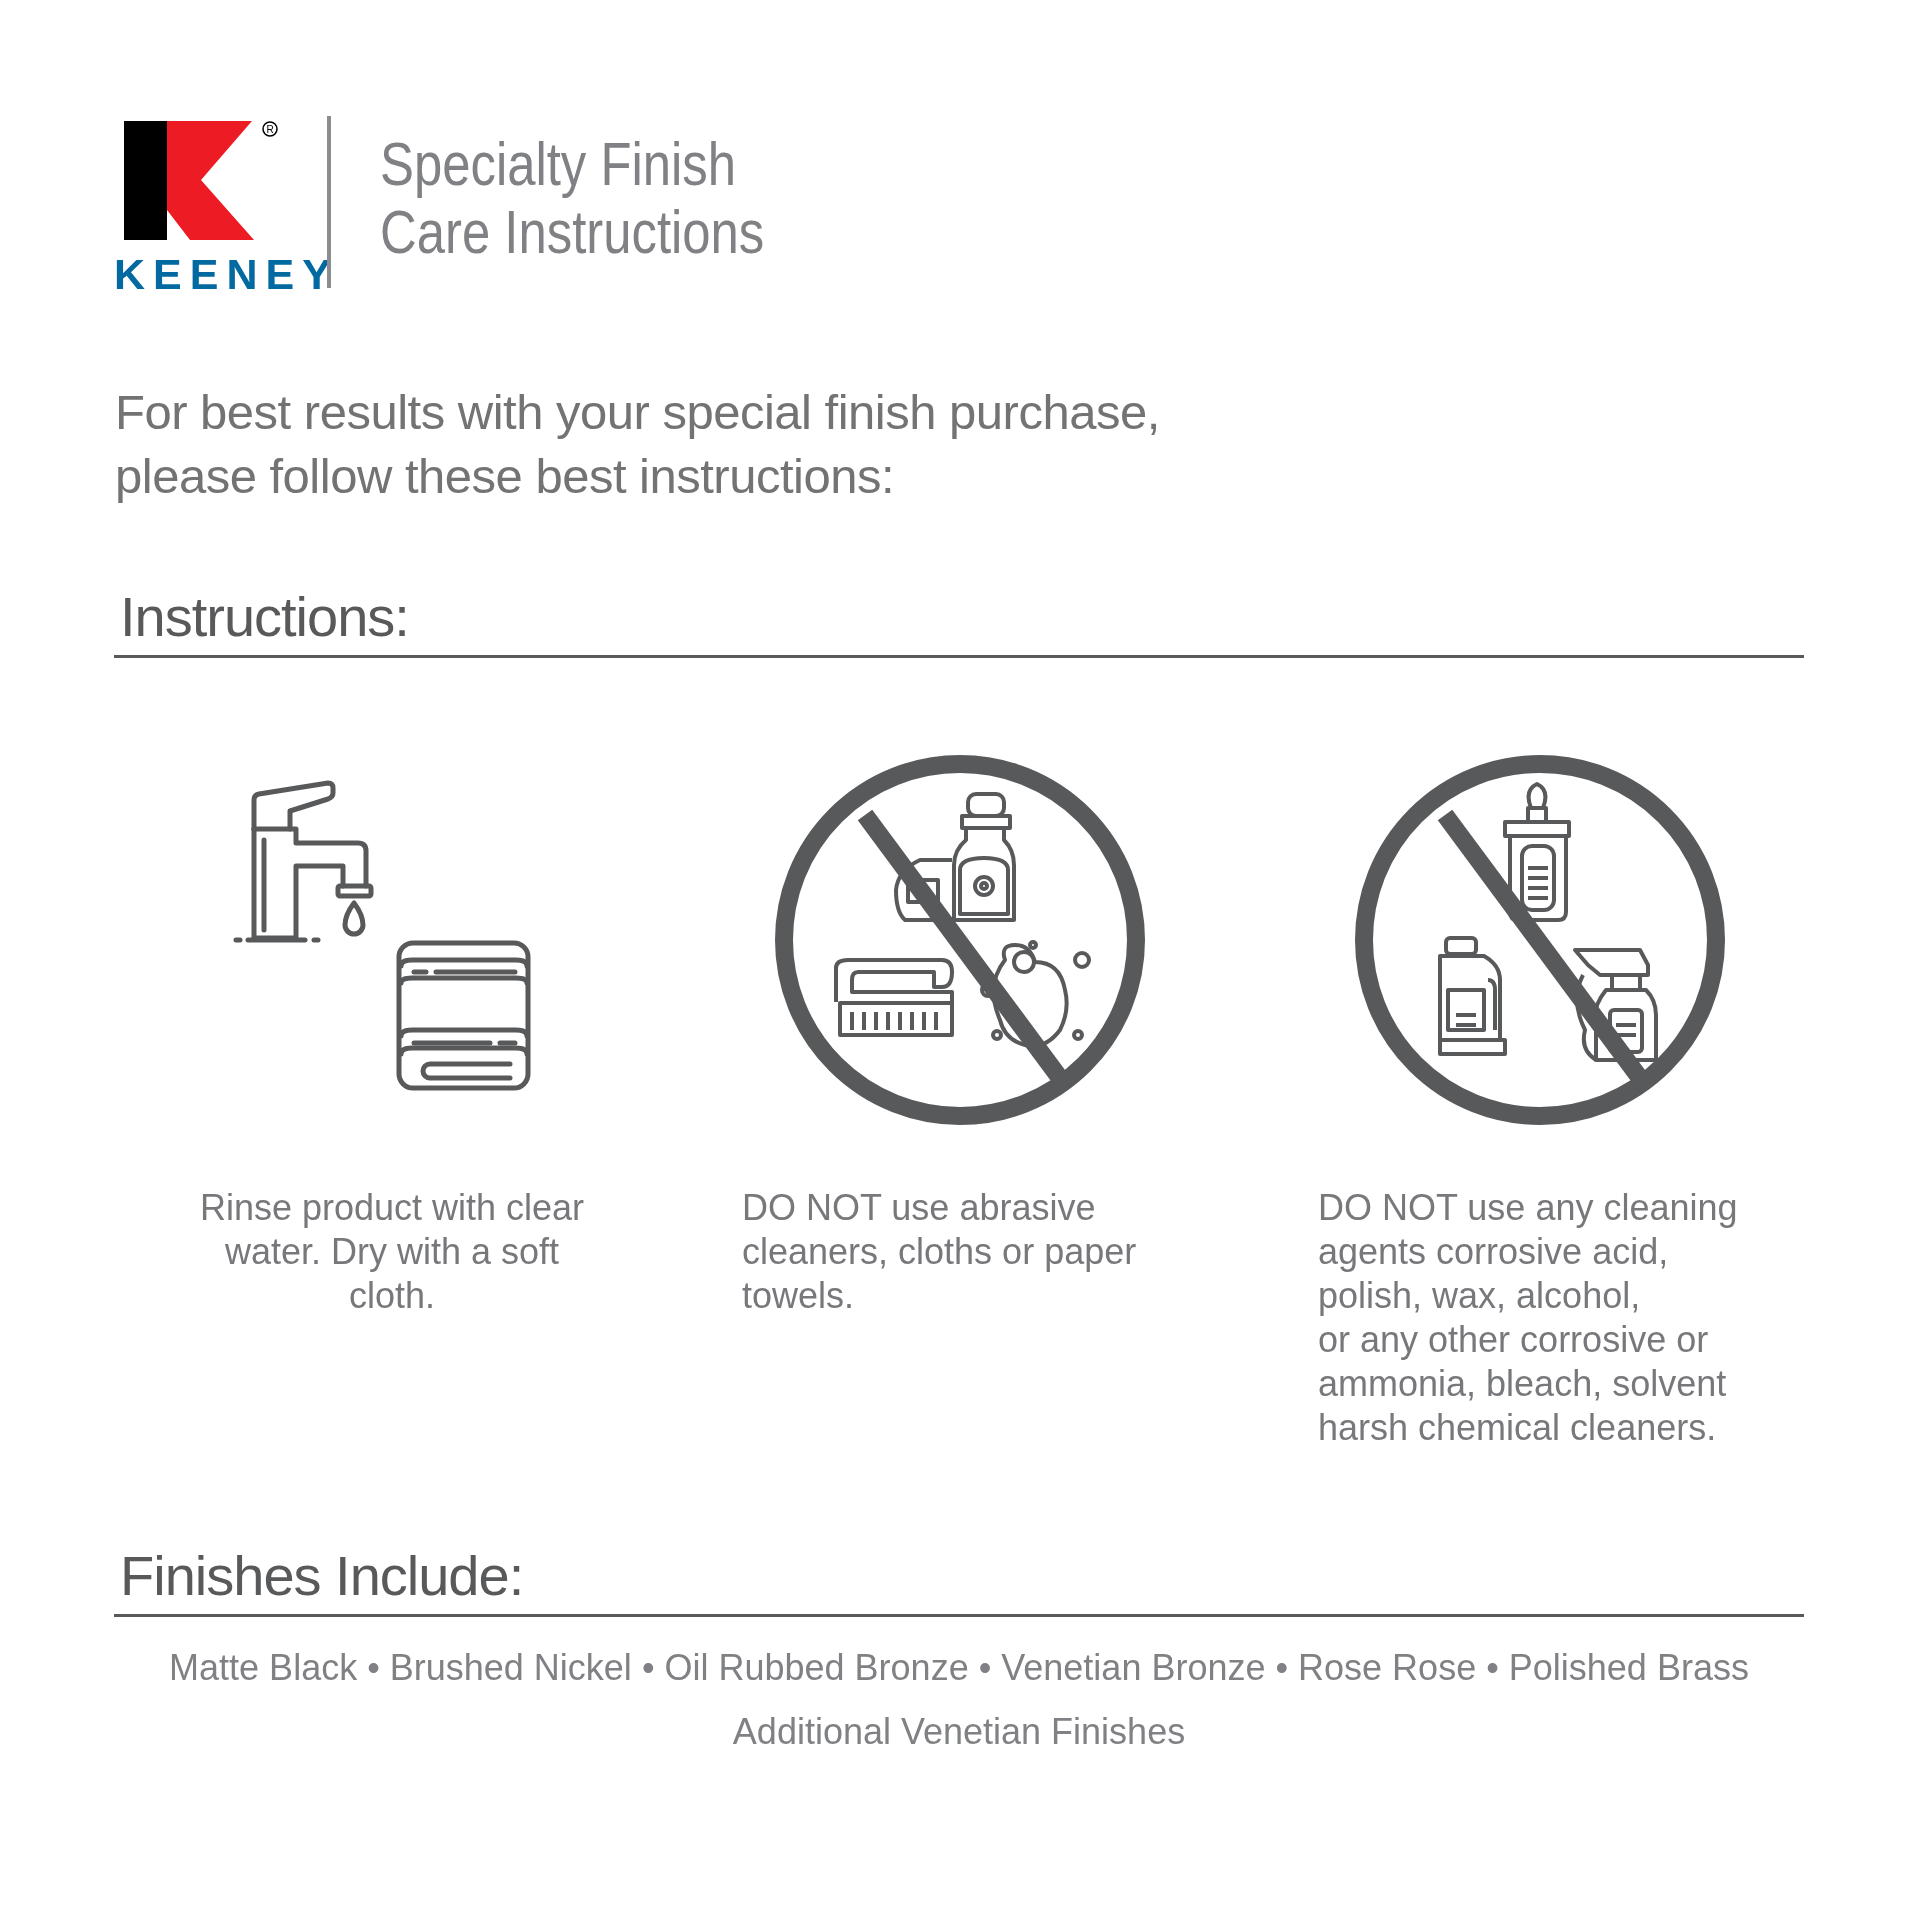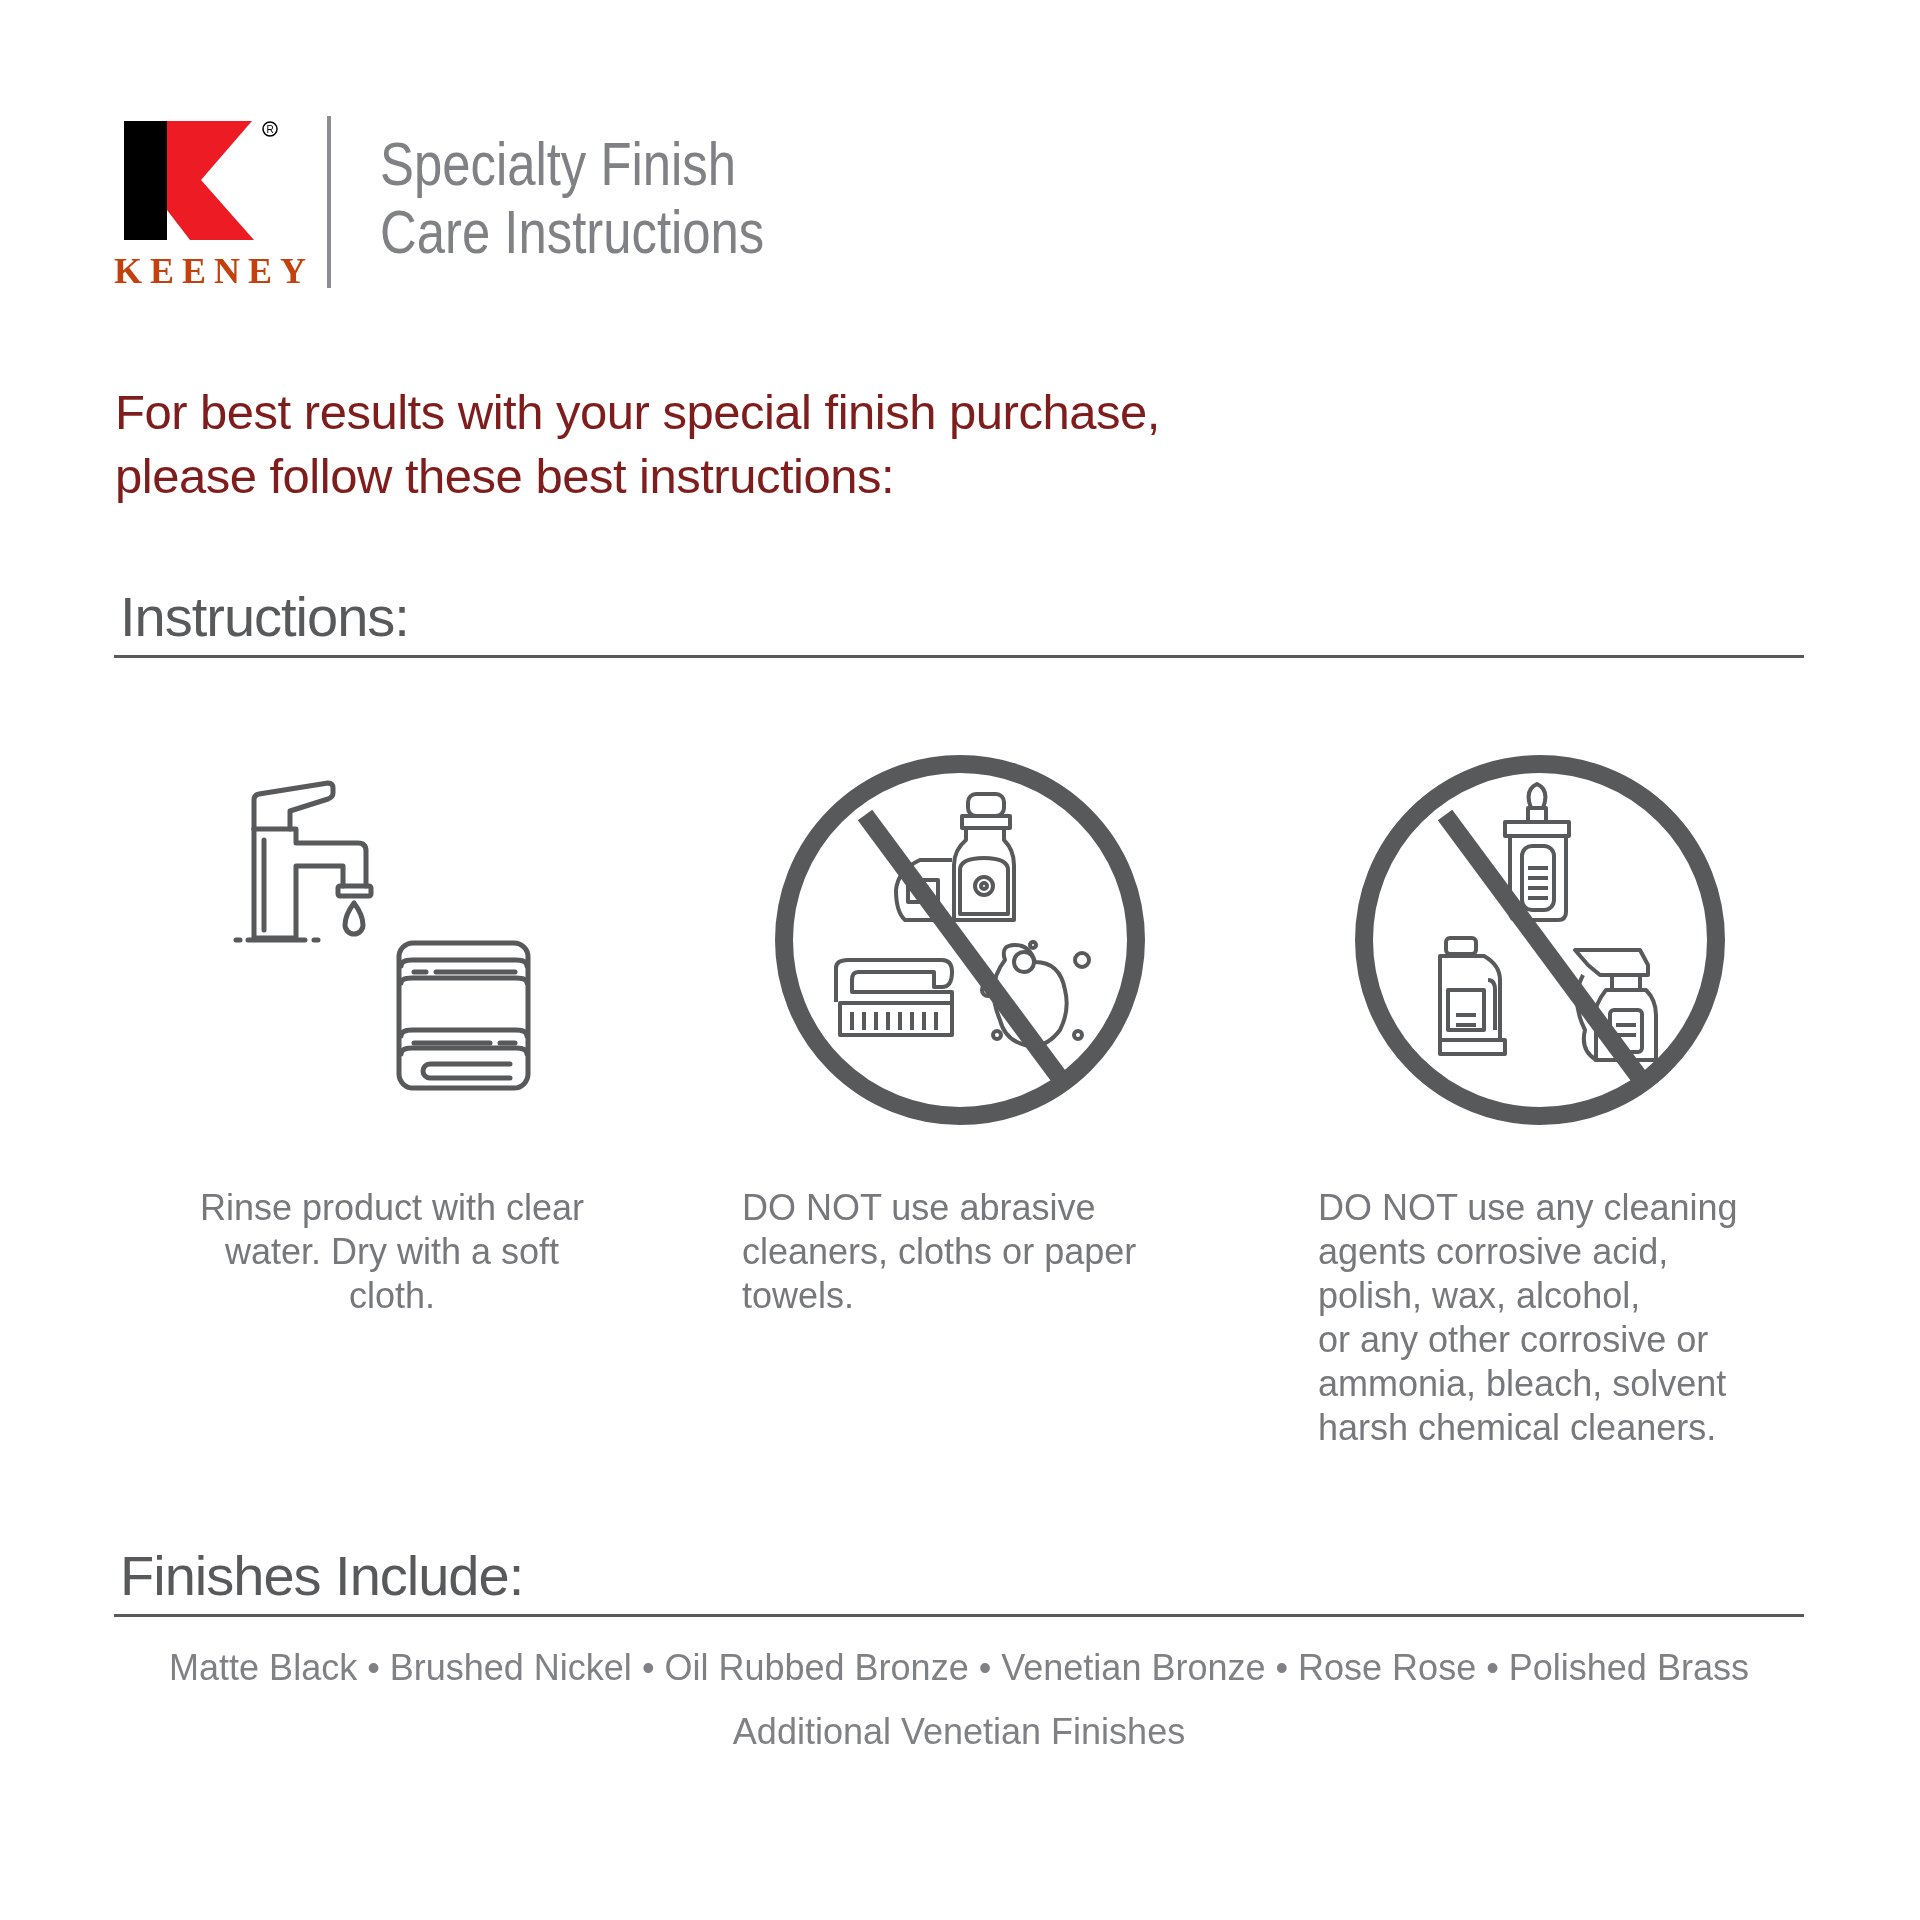--- a/index.html
+++ b/index.html
@@ -3,32 +3,32 @@
 <meta charset="utf-8">
 <style>
   html, body { margin: 0; padding: 0; background: #ffffff; }
   body { width: 1920px; height: 1920px; position: relative; overflow: hidden;
          font-family: "Liberation Sans", "DejaVu Sans", sans-serif; }
   .abs { position: absolute; }
 
   
   .logo { left: 110px; top: 110px; width: 180px; height: 180px; }
   .logo svg { display: block; }
-  .brand-word { left: 114px; top: 253px; font-family: Liberation Serif, serif;
-                font-weight: 700; font-size: 36px; letter-spacing: 8px; color: #c2410c; line-height: 1; }
+  .brand-word { left: 114px; top: 253px; font-family: Liberation Sans, sans-serif;
+                font-weight: 700; font-size: 43px; letter-spacing: 8px; color: #0369a1; line-height: 1; }
   .divider { left: 327px; top: 116px; width: 4px; height: 172px; background: #8c8d90; }
 
   
   .title { left: 380px; top: 130px; color: #808184; font-family: "Liberation Sans", sans-serif;
            font-size: 62px; line-height: 68px; transform: scaleX(0.82); transform-origin: left top;
            white-space: nowrap; }
   .title div { display: block; }
 
   
-  .intro { left: 115px; top: 380px; color: #7f1d1d; font-size: 49px; line-height: 64px;
+  .intro { left: 115px; top: 380px; color: #737373; font-size: 49px; line-height: 64px;
            letter-spacing: -0.5px; white-space: nowrap; }
 
   .section-h { left: 120px; color: #58595b; font-size: 56px; line-height: 1; letter-spacing: -1px; white-space: nowrap; }
   .rule { left: 114px; width: 1690px; height: 3px; background: #58595b; }
 
   
   .icon { position: absolute; }
 
   
   .inst { color: #77787b; font-size: 36px; line-height: 44px; width: 460px; }

